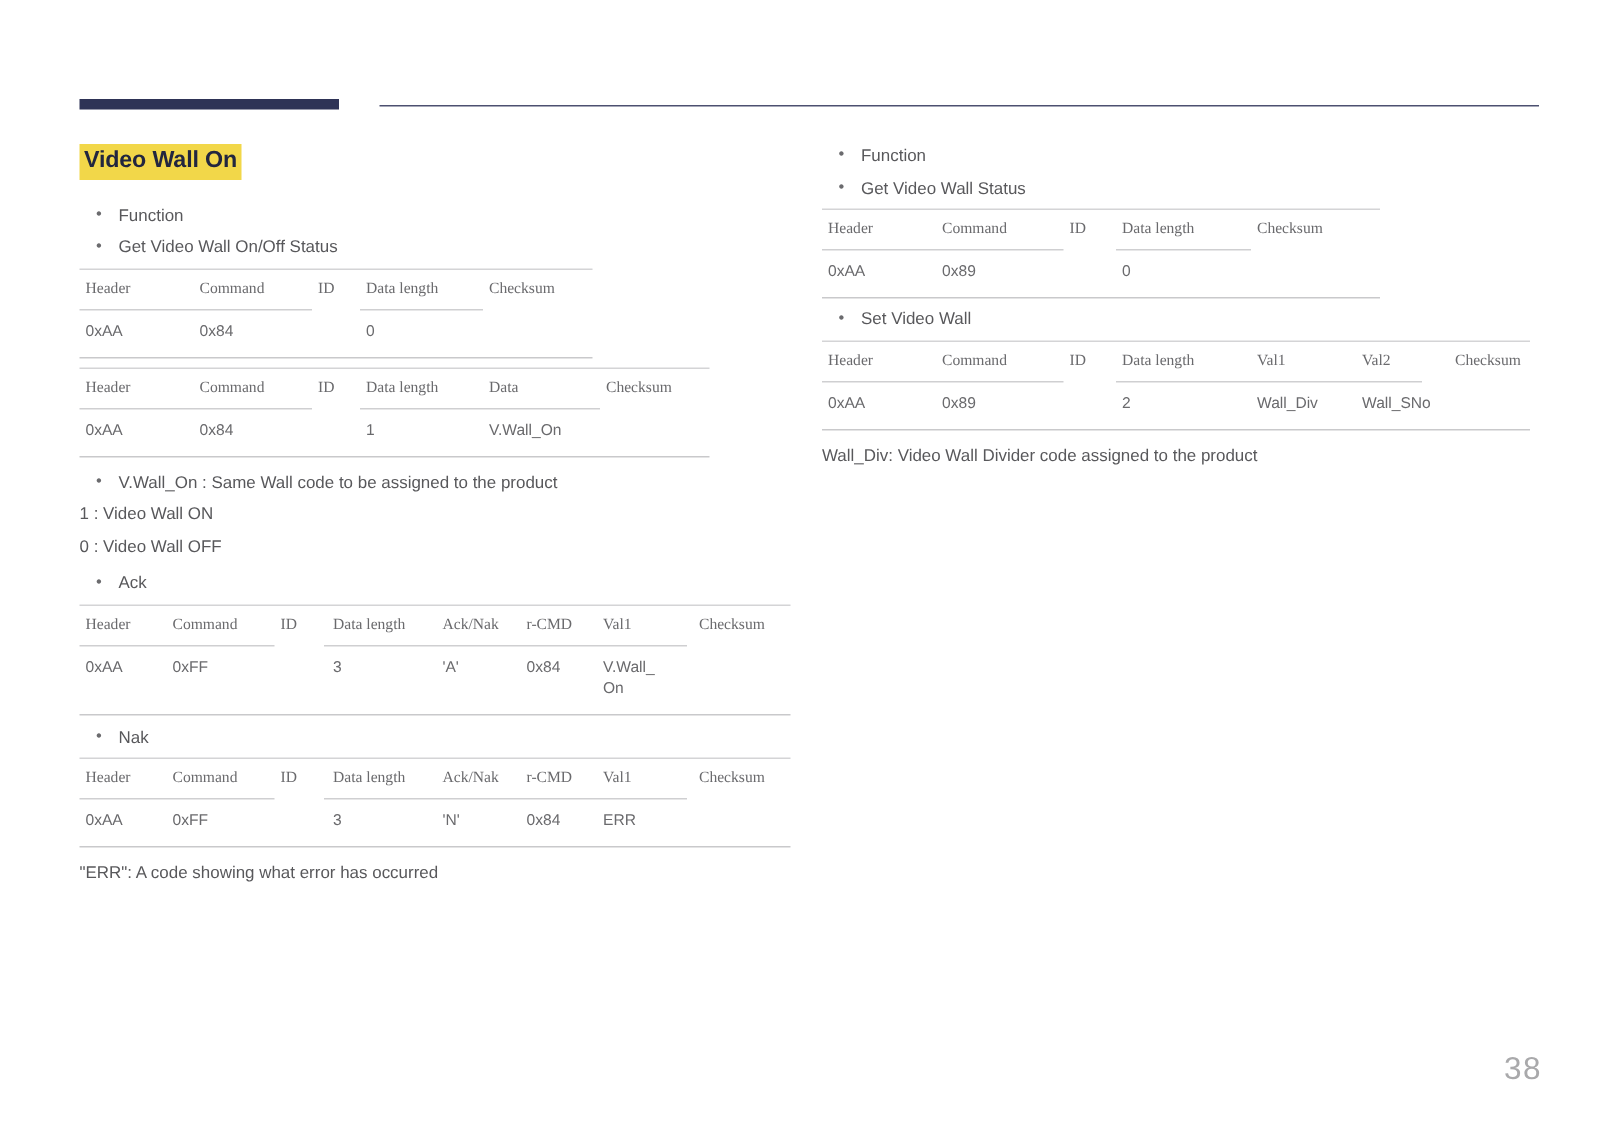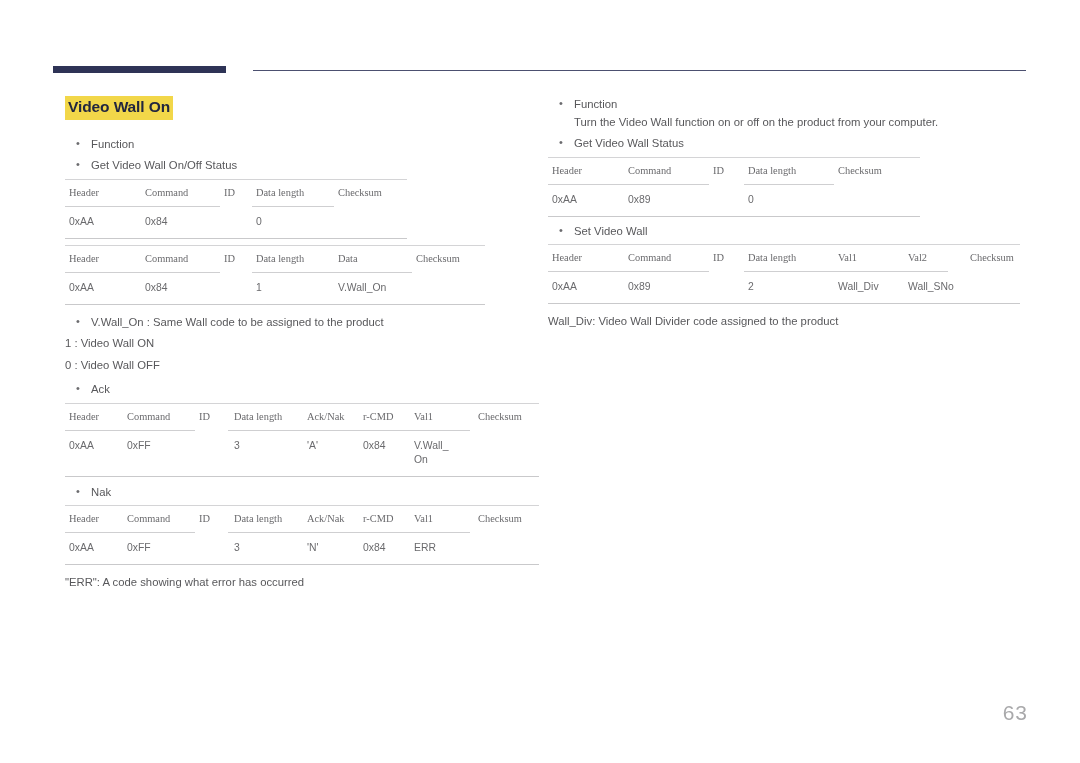--- a/index.html
+++ b/index.html
@@ -44,21 +44,21 @@
     width: 773px;
     height: 1px;
     background: #4c5070;
   }
 
   
   .col {
     position: absolute;
     top: 96px;
   }
-  .col-left  { left: 53px;  width: 480px; margin-left: 12px; }
+  .col-left  { left: 53px;  width: 480px; }
   .col-right { left: 548px; width: 478px; }
 
   
   h2.title {
     margin: 0 0 16px 0;
     font-size: 15.5px;
     font-weight: bold;
     color: #22263f;
     letter-spacing: -0.1px;
     display: inline-block;
@@ -319,21 +319,20 @@
     <p class="note" style="margin-top:9px">"ERR": A code showing what error has occurred</p>
 
   </div>
 
   <div class="col col-right">
 
 
     <ul class="bl">
       <li>
         <span>Function</span>
-        <span class="sub">Turn the Video Wall function on or off on the product from your computer.</span>
       </li>
       <li>
         <span>Get Video Wall Status</span>
       </li>
     </ul>
 
     
     <div class="tbl" style="width:372px;">
       <div class="topline"></div>
       <div class="row head">
@@ -388,15 +387,15 @@
         <div class="cell" style="width:62px">Wall_SNo</div>
         <div class="cell" style="width:54px"></div>
       </div>
       <div class="botline"></div>
     </div>
 
     <p class="note" style="margin-top:9px">Wall_Div: Video Wall Divider code assigned to the product</p>
 
   </div>
 
-  <div class="pageno">63</div>
+  <div class="pageno">38</div>
 
 </div>
 
 </body></html>

